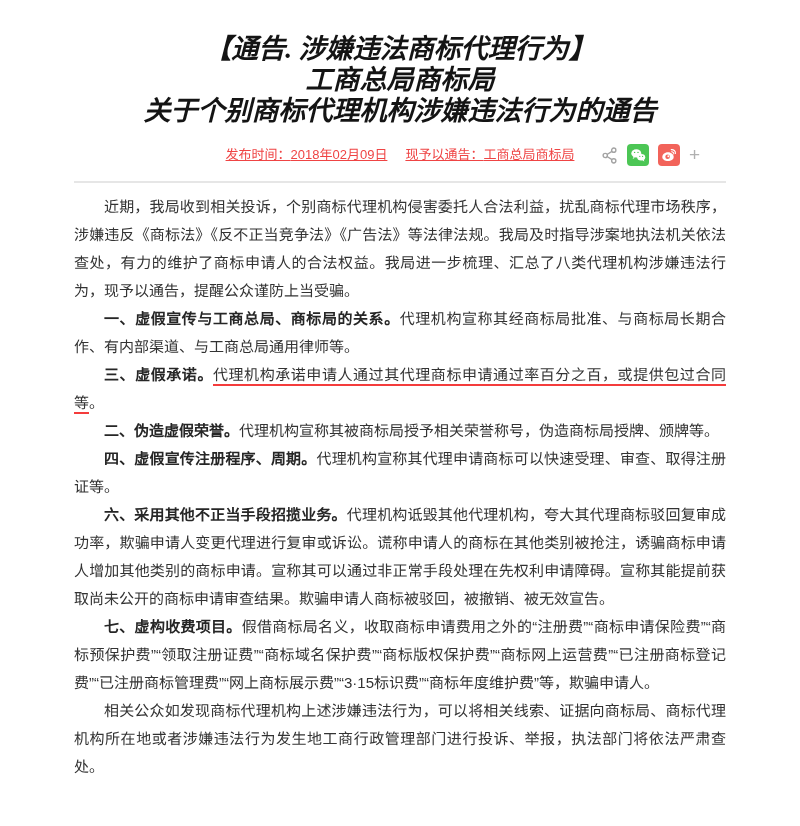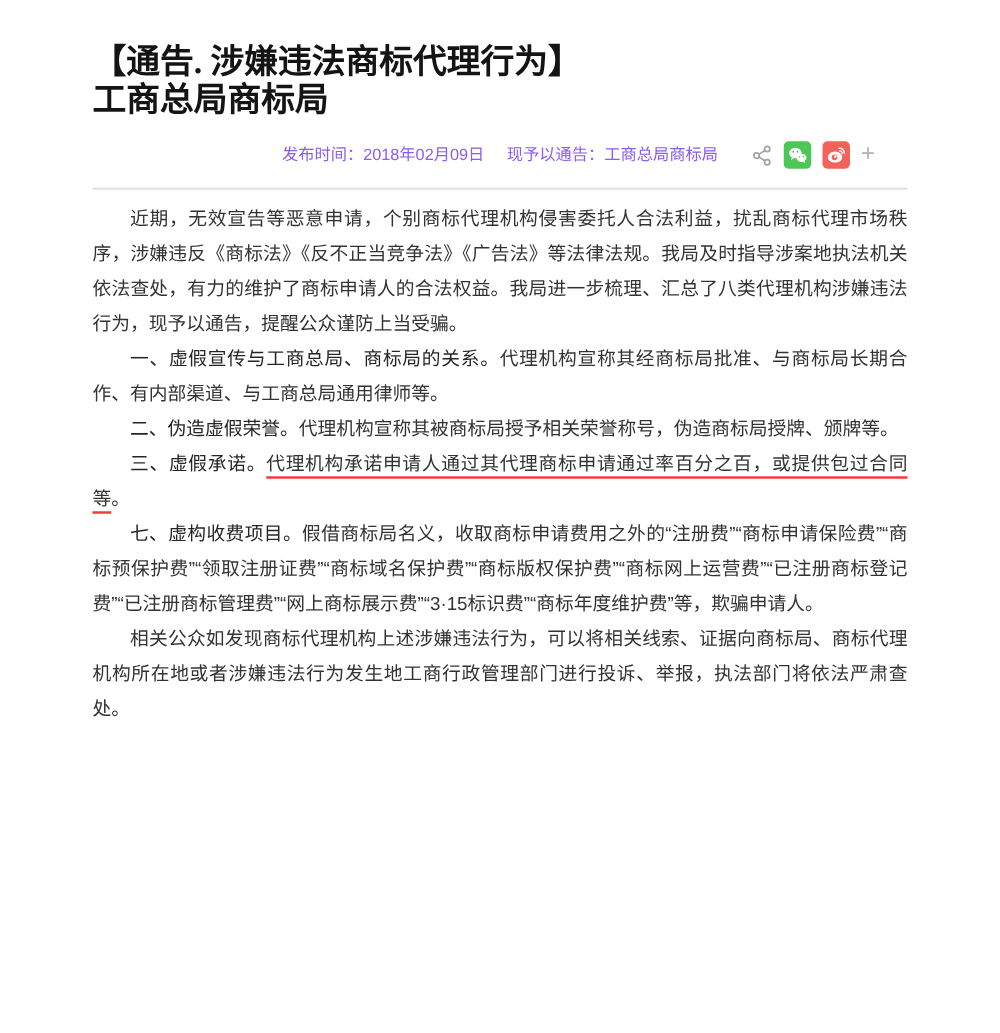--- a/index.html
+++ b/index.html
@@ -4,55 +4,56 @@
 <style>
   html,body{margin:0;padding:0;background:#ffffff;}
   body{
     width:800px;height:826px;overflow:hidden;
     font-family:"Liberation Sans","DejaVu Sans",sans-serif;
     -webkit-font-smoothing:antialiased;
   }
   .article{width:652px;margin:0 auto;padding-top:34px;}
 
   
-  .title-block{text-align:left;color:#141414;}
+  .title-block{text-align:center;color:#141414;font-style:italic;}
   .title-line{
     font-family:"Liberation Serif","DejaVu Serif",serif;
     font-weight:700;font-size:27px;line-height:31px;margin:0;
   }
 
   
   .meta-row{position:relative;margin-top:15px;height:26px;line-height:26px;
     text-align:center;font-size:13px;color:#9c9c9c;}
-  .meta-label{color:#8b5cf6;}
+  .meta-label{color:#ef4444;text-decoration:underline;}
   .meta-gap{display:inline-block;width:18px;}
   .meta-icons{position:absolute;right:26px;top:2px;display:flex;align-items:center;gap:9px;}
   .share-glyph{display:flex;align-items:center;}
   .icon-box{width:22px;height:22px;border-radius:4px;display:flex;align-items:center;justify-content:center;cursor:pointer;}
   .icon-box.wechat{background:#4cc655;}
   .icon-box.weibo{background:#f2635a;}
   .plus-glyph{font-size:19px;color:#b0b0b0;line-height:22px;cursor:pointer;}
 
   
   .divider{height:2px;background:#e6e6e6;margin-top:13px;}
 
   
   .content{margin-top:10px;font-size:15px;line-height:28px;color:#333;}
   .content p{margin:0;text-indent:2em;text-align:justify;}
-  .lead{font-weight:400;color:#262626;}
+  .lead{font-weight:700;color:#262626;}
   .red-underline{border-bottom:2px solid #f43c3c;padding-bottom:1px;}
 </style>
 </head>
 <body>
 
 <div class="article">
 
   <div class="title-block">
     <h1 class="title-line">【通告. 涉嫌违法商标代理行为】</h1>
     <h1 class="title-line">工商总局商标局</h1>
+    <h1 class="title-line">关于个别商标代理机构涉嫌违法行为的通告</h1>
   </div>
 
   <div class="meta-row">
     <span class="meta-label">发布时间：</span><span class="meta-label">2018年02月09日</span><span class="meta-gap"></span><span class="meta-label">现予以通告：</span><span class="meta-label">工商总局商标局</span>
 
     <span class="meta-icons">
       <span class="share-glyph">
         <svg width="17" height="17" viewBox="0 0 16 16" aria-hidden="true">
           <line x1="4.2" y1="8" x2="11.8" y2="3.2" stroke="#a3a3a3" stroke-width="1.3"></line>
           <line x1="4.2" y1="8" x2="11.8" y2="12.8" stroke="#a3a3a3" stroke-width="1.3"></line>
@@ -82,30 +83,32 @@
           <path d="M10.6 3.7 C11.9 3.6 13 4.6 12.8 5.9" stroke="#ffffff" stroke-width="1.05" fill="none" stroke-linecap="round"></path>
         </svg>
       </span>
       <span class="plus-glyph">+</span>
     </span>
   </div>
 
   <div class="divider"></div>
 
   <div class="content">
-    <p><span class="lead"></span><span>近期，无效宣告等恶意申请，个别商标代理机构侵害委托人合法利益，扰乱商标代理市场秩序，涉嫌违反《商标法》《反不正当竞争法》《广告法》等法律法规。我局及时指导涉案地执法机关依法查处，有力的维护了商标申请人的合法权益。我局进一步梳理、汇总了八类代理机构涉嫌违法行为，现予以通告，提醒公众谨防上当受骗。</span></p>
+    <p><span class="lead"></span><span>近期，我局收到相关投诉，个别商标代理机构侵害委托人合法利益，扰乱商标代理市场秩序，涉嫌违反《商标法》《反不正当竞争法》《广告法》等法律法规。我局及时指导涉案地执法机关依法查处，有力的维护了商标申请人的合法权益。我局进一步梳理、汇总了八类代理机构涉嫌违法行为，现予以通告，提醒公众谨防上当受骗。</span></p>
 
     <p><span class="lead">一、虚假宣传与工商总局、商标局的关系。</span><span>代理机构宣称其经商标局批准、与商标局长期合作、有内部渠道、与工商总局通用律师等。</span></p>
 
+    <p><span class="lead">三、虚假承诺。</span><span class="red-underline">代理机构承诺申请人通过其代理商标申请通过率百分之百，或提供包过合同等</span><span>。</span></p>
+
     <p><span class="lead">二、伪造虚假荣誉。</span><span>代理机构宣称其被商标局授予相关荣誉称号，伪造商标局授牌、颁牌等。</span></p>
 
-    <p><span class="lead">三、虚假承诺。</span><span class="red-underline">代理机构承诺申请人通过其代理商标申请通过率百分之百，或提供包过合同等</span><span>。</span></p>
+    <p><span class="lead">四、虚假宣传注册程序、周期。</span><span>代理机构宣称其代理申请商标可以快速受理、审查、取得注册证等。</span></p>
 
 
-
+    <p><span class="lead">六、采用其他不正当手段招揽业务。</span><span>代理机构诋毁其他代理机构，夸大其代理商标驳回复审成功率，欺骗申请人变更代理进行复审或诉讼。谎称申请人的商标在其他类别被抢注，诱骗商标申请人增加其他类别的商标申请。宣称其可以通过非正常手段处理在先权利申请障碍。宣称其能提前获取尚未公开的商标申请审查结果。欺骗申请人商标被驳回，被撤销、被无效宣告。</span></p>
 
     <p><span class="lead">七、虚构收费项目。</span><span>假借商标局名义，收取商标申请费用之外的“注册费”“商标申请保险费”“商标预保护费”“领取注册证费”“商标域名保护费”“商标版权保护费”“商标网上运营费”“已注册商标登记费”“已注册商标管理费”“网上商标展示费”“3·15标识费”“商标年度维护费”等，欺骗申请人。</span></p>
 
 
     <p><span class="lead"></span><span>相关公众如发现商标代理机构上述涉嫌违法行为，可以将相关线索、证据向商标局、商标代理机构所在地或者涉嫌违法行为发生地工商行政管理部门进行投诉、举报，执法部门将依法严肃查处。</span></p>
 
   </div>
 
 </div>
 

